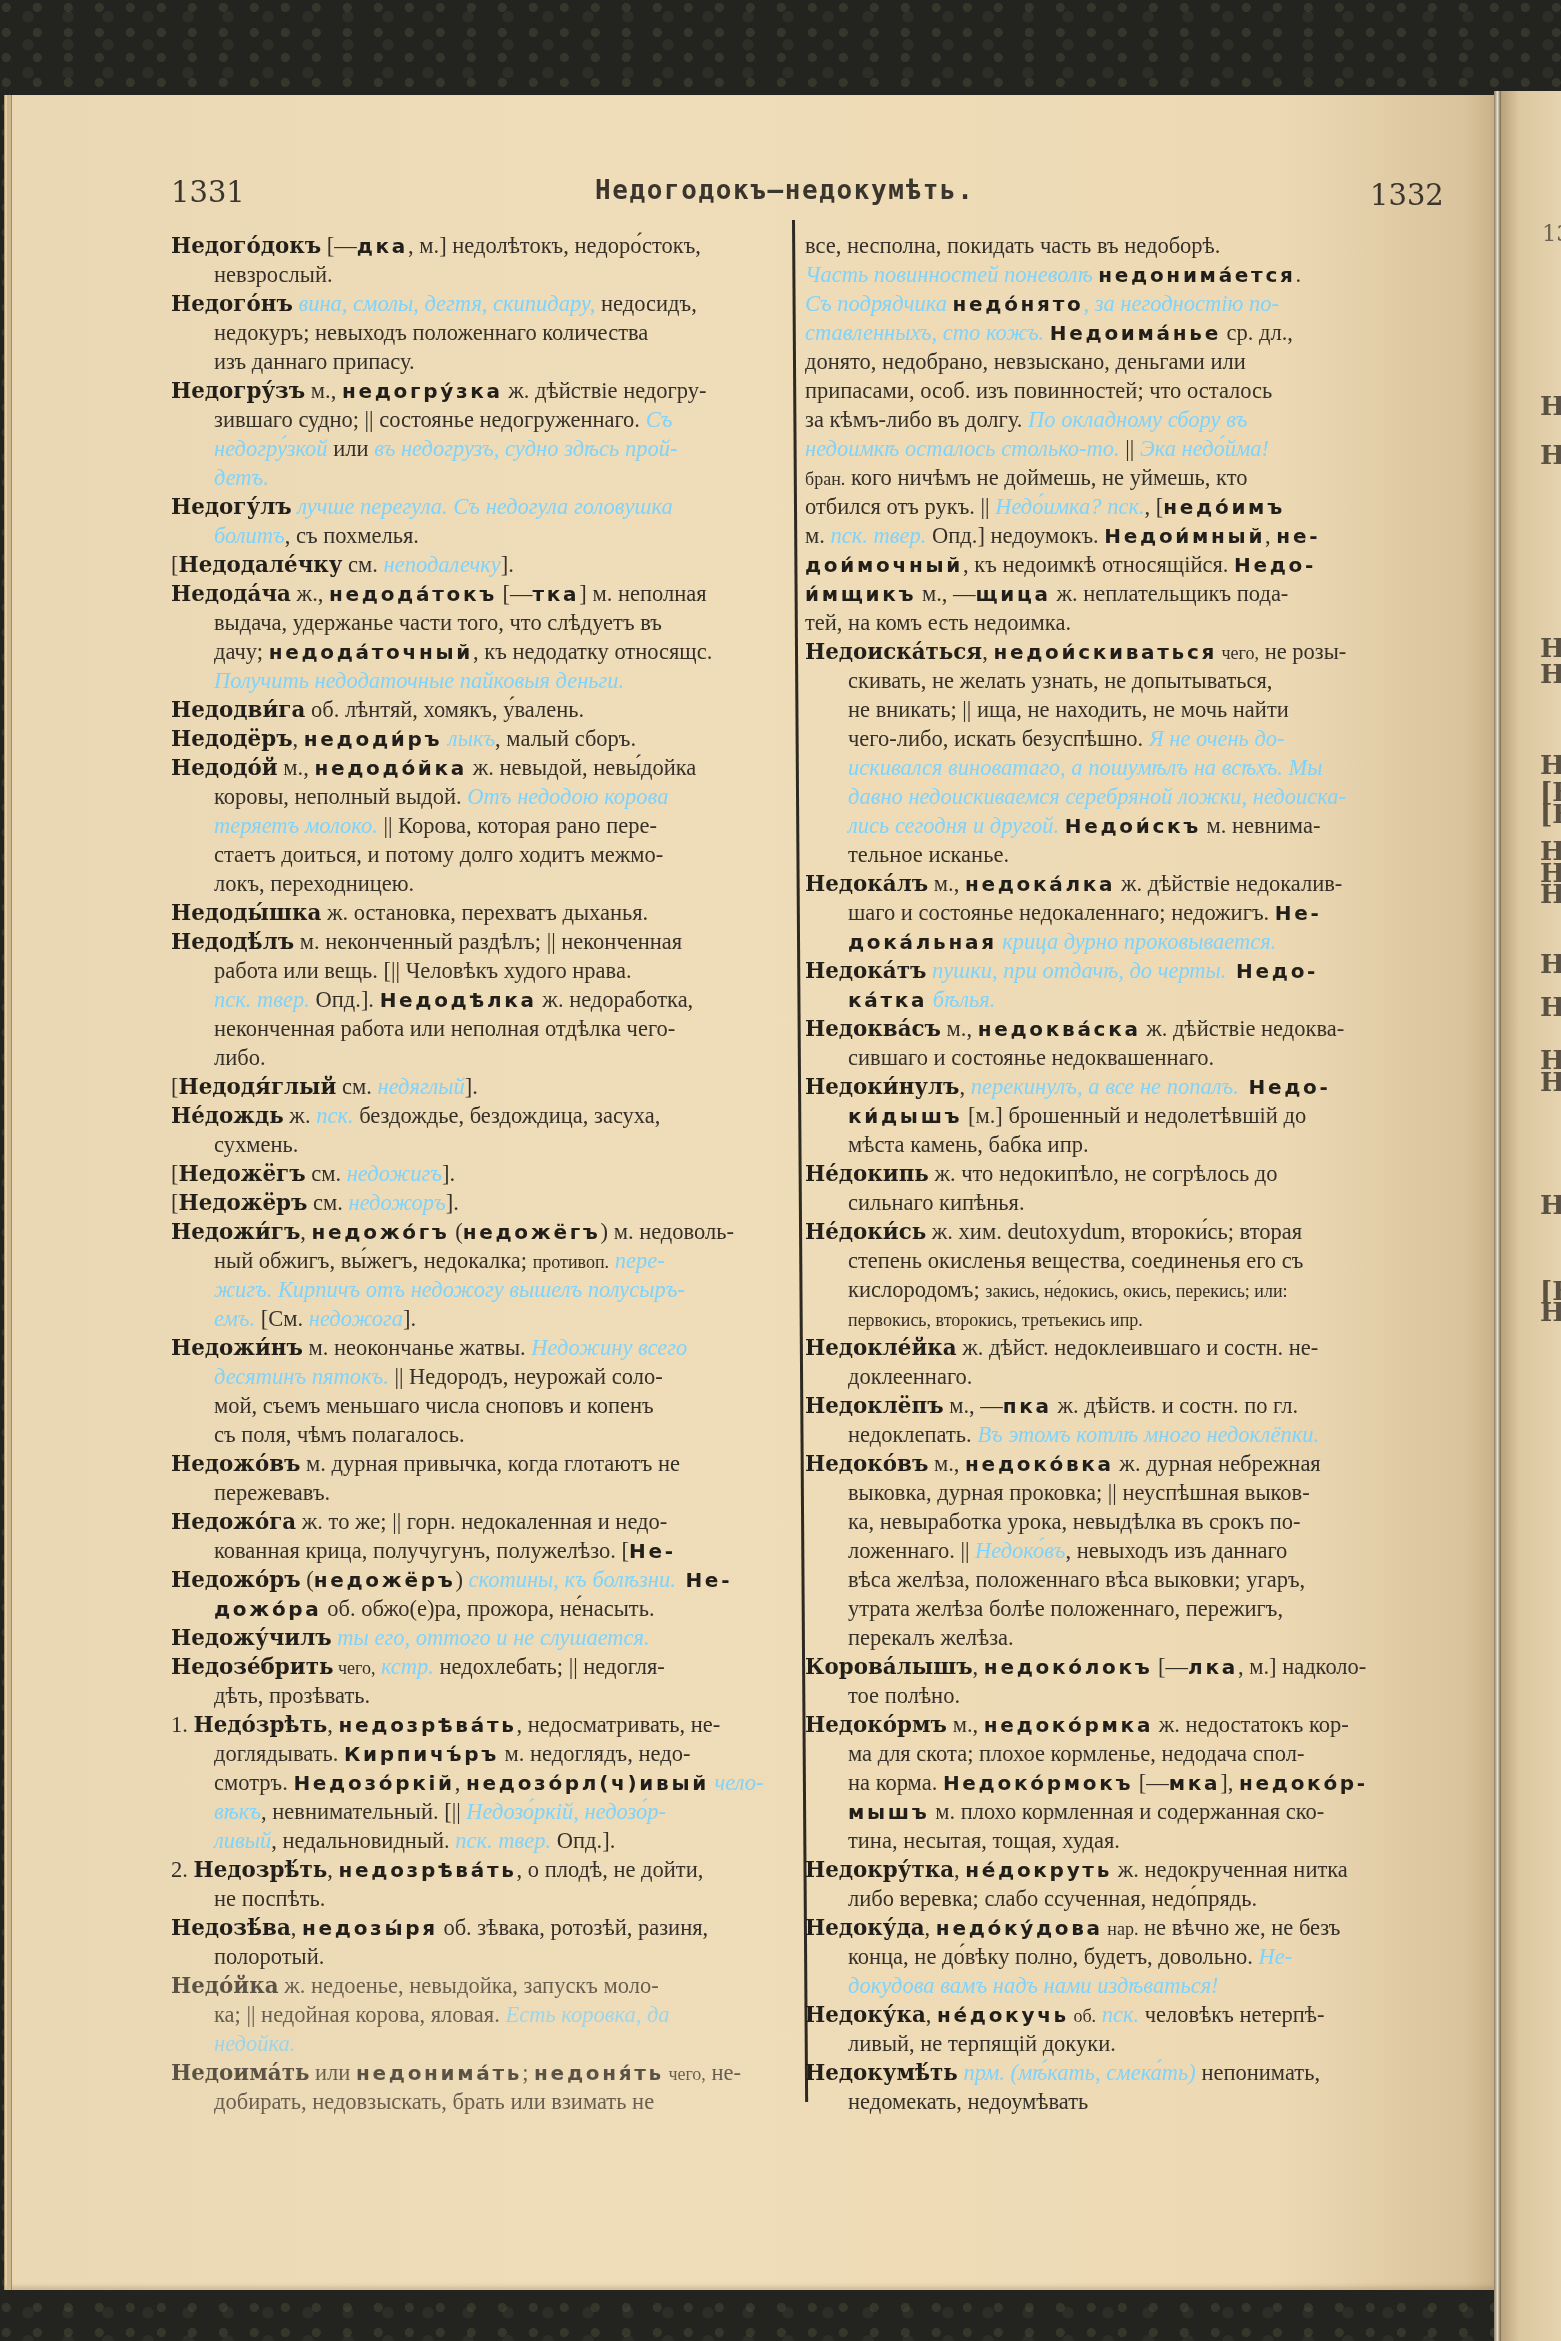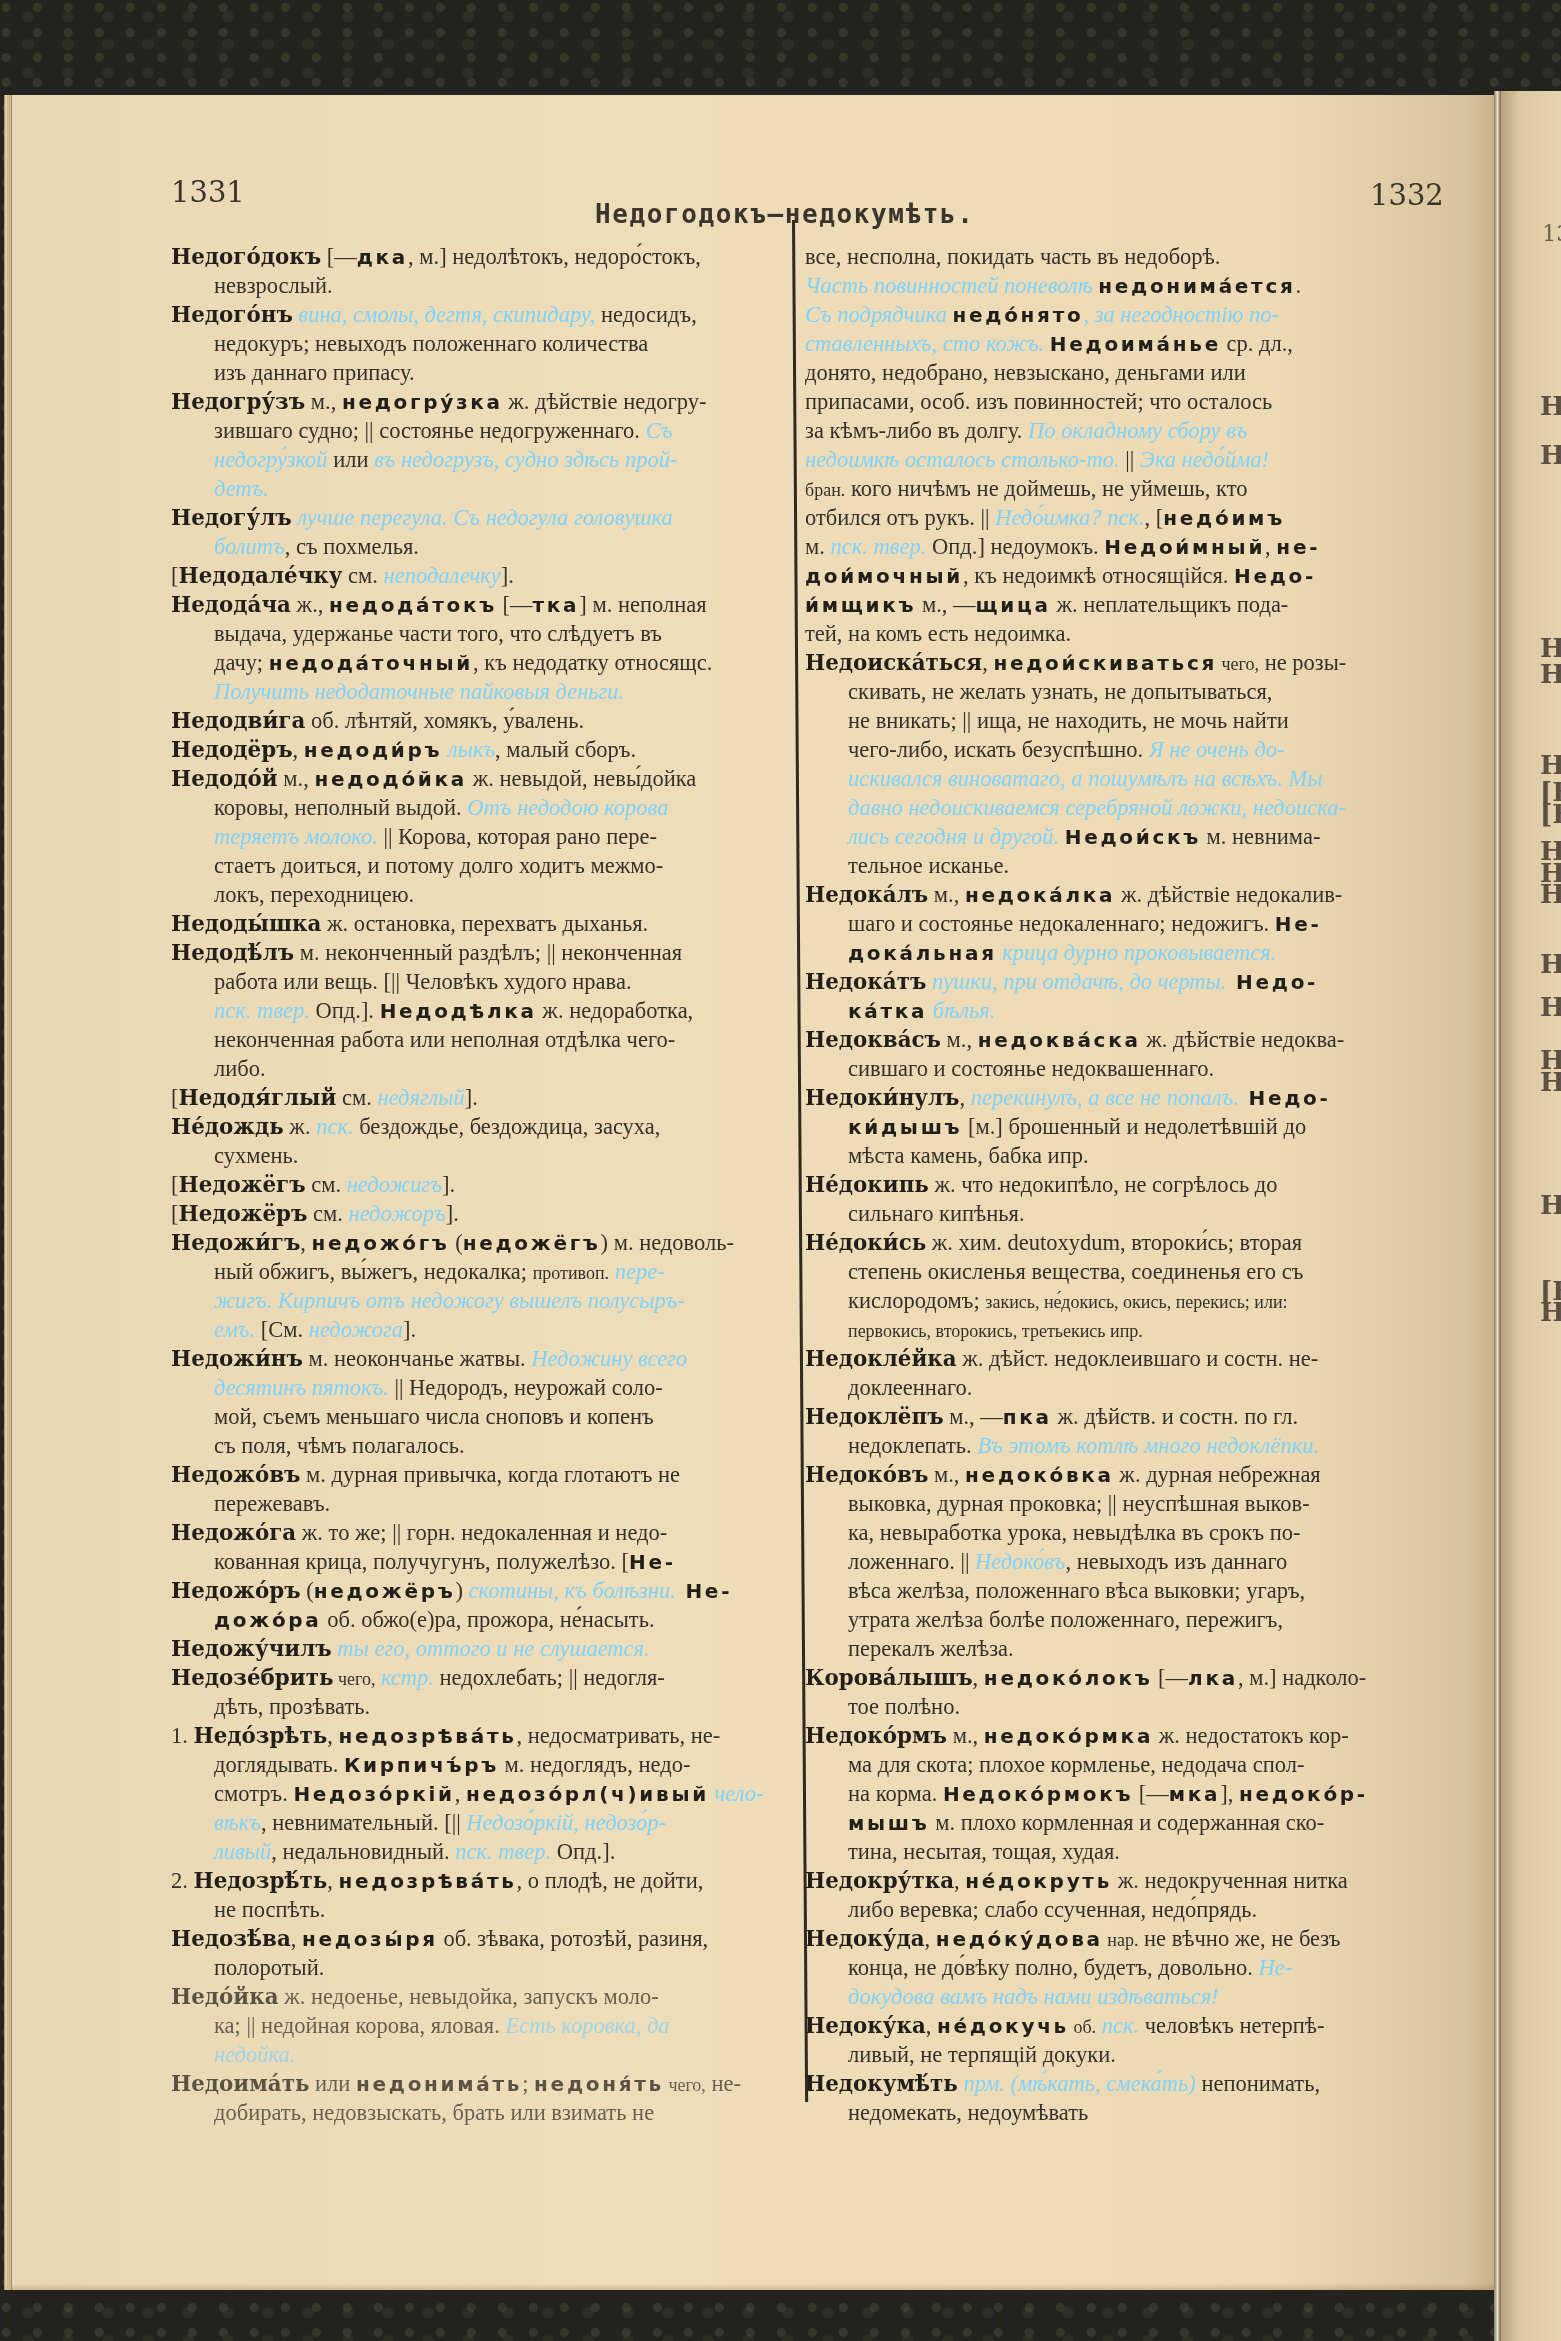--- a/index.html
+++ b/index.html
@@ -27,27 +27,27 @@
     position: absolute; left: 1501px; top: 91px; width: 60px; height: 2251px;
     background: linear-gradient(90deg, #b9a17a 0%, #dbc7a0 30%, #e6d3af 100%);
     overflow: hidden;
   }
   .next-page .np-num { position:absolute; left: 41px; top: 129px; font-size: 22.5px; color: #6d6352; }
   .next-page .np-frag { position:absolute; left: 39px; font-size: 26px; color: #5b5142; font-weight: bold; white-space: nowrap; }
 
   .running-head { position: absolute; top: 175px; font-size: 27px; color: #3b362d; }
   .pn-left { left: 171px; font-size: 29px; }
   .pn-right { left: 1370px; top: 178px; font-size: 29px; text-align: center; }
-  .rh-title { left: 595px; letter-spacing: 1.6px; font-weight: bold; font-family: "DejaVu Sans Mono", "Liberation Mono", monospace; font-size: 26px; margin-top: 24px; }
+  .rh-title { left: 595px; letter-spacing: 1.6px; font-weight: bold; font-family: "DejaVu Sans Mono", "Liberation Mono", monospace; font-size: 26px; }
 
   .col-rule {
     position: absolute; left: 792px; top: 220px; width: 2.7px; height: 1882px;
     background: #2e2a22; transform: skewX(0.4deg); transform-origin: top left;
   }
-  .column { position: absolute; top: 242px; width: 627px; }
+  .column { position: absolute; top: 231px; width: 627px; }
   .col-left { left: 171px; }
   .col-right { left: 805px; }
 
   .line {
     height: 29px; line-height: 29px; font-size: 22.5px; color: #35302a;
     white-space: nowrap; overflow: visible; text-align: justify;
     font-family: "Liberation Serif", "DejaVu Serif", serif;
   }
   .line.cont { padding-left: 43px; }
   .seg-hw { font-weight: bold; color: #221f1a; font-family: "DejaVu Serif", serif; font-size: 21.4px; }

